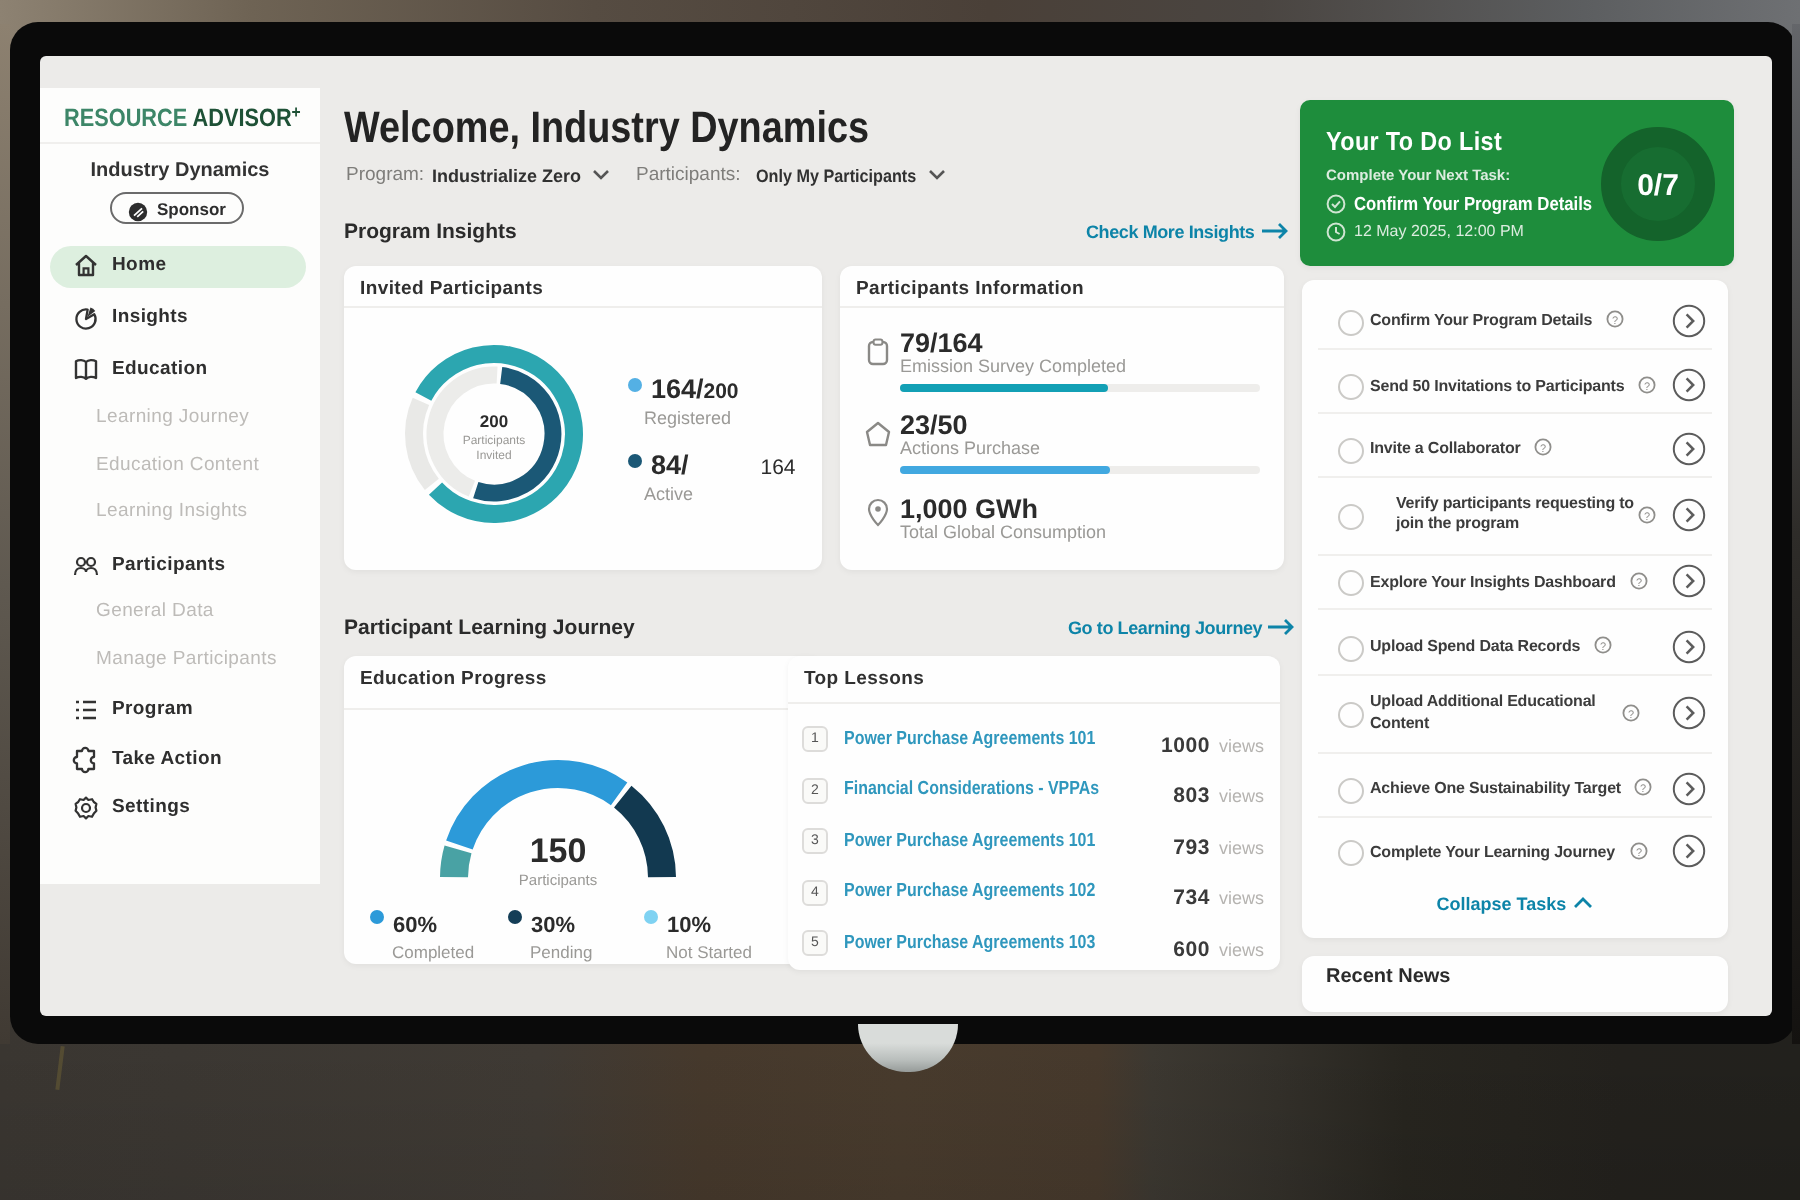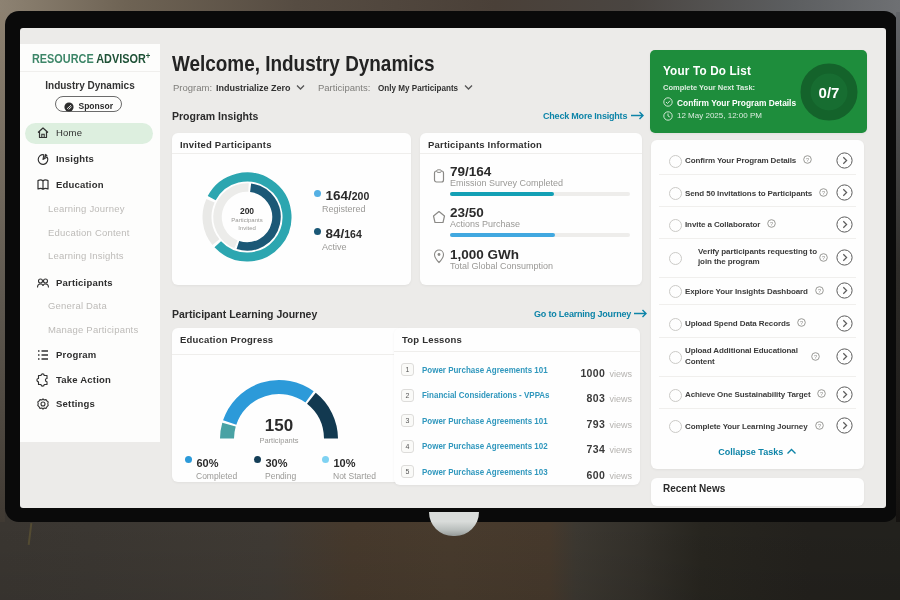--- a/index.html
+++ b/index.html
@@ -45,21 +45,21 @@
           <path d="M3 6.8 L7 3.2 M4.6 7.4 L7.6 4.7" stroke="#fff" stroke-width="0.9"></path>
         </svg>
       <span style="font-size:8.5px;font-weight:bold;color:#2d2d2d;vertical-align:2.5px;">Sponsor</span>
     </div>
     <div class="abs" style="left:5px;top:79px;width:128px;height:21px;background:#ddefdf;border-radius:11px;"></div>
     <div id="menu">
         <svg class="abs" style="left:16px;top:82px;" width="14" height="14" viewBox="0 0 14 14">
           <path d="M2 6.5 L7 2 L12 6.5 M3.5 5.6 V11.5 H10.5 V5.6" stroke="#333" stroke-width="1.2" fill="none" stroke-linejoin="round"></path>
           <path d="M5.8 11.5 V8.2 H8.2 V11.5" stroke="#333" stroke-width="1.1" fill="none"></path>
         </svg>
-        <div class="abs" style="left:36px;top:83px;font-size:9.5px;font-weight:normal;color:#2e2e2e;letter-spacing:0.2px;">Home</div>
+        <div class="abs" style="left:36px;top:83px;font-size:9.5px;font-weight:bold;color:#2e2e2e;letter-spacing:0.2px;">Home</div>
         <svg class="abs" style="left:16px;top:108px;" width="14" height="14" viewBox="0 0 14 14">
           <path d="M7.83 2.77 A 4.8 4.8 0 1 0 11.16 5.1 L 7 7.5 Z" stroke="#333" stroke-width="1.15" fill="none" stroke-linejoin="round"></path>
           <path d="M9.23 1.76 A 5 5 0 0 1 11.63 3.44 L 7.69 6.52 Z" fill="#333"></path>
         </svg>
         <div class="abs" style="left:36px;top:109px;font-size:9.5px;font-weight:bold;color:#2e2e2e;letter-spacing:0.2px;">Insights</div>
         <svg class="abs" style="left:16px;top:134px;" width="14" height="14" viewBox="0 0 14 14">
           <path d="M7 3 C5.8 1.8 3.5 1.8 2 2.6 V11 C3.5 10.2 5.8 10.2 7 11.4 C8.2 10.2 10.5 10.2 12 11 V2.6 C10.5 1.8 8.2 1.8 7 3 V11.4" stroke="#333" stroke-width="1.2" fill="none" stroke-linejoin="round"></path>
         </svg>
         <div class="abs" style="left:36px;top:135px;font-size:9.5px;font-weight:bold;color:#2e2e2e;letter-spacing:0.2px;">Education</div>
         <div class="abs" style="left:28px;top:158.5px;font-size:9.5px;color:#bdbbb8;letter-spacing:0.2px;">Learning Journey</div>
@@ -121,21 +121,21 @@
       <text x="48" y="53" text-anchor="middle" font-size="6" fill="#9a9996">Participants</text>
       <text x="48" y="60.5" text-anchor="middle" font-size="6" fill="#9a9996">Invited</text>
     </svg>
     <div class="abs" style="left:142px;top:53px;">
       <span style="display:inline-block;width:7px;height:7px;border-radius:50%;background:#54b0e4;vertical-align:3px;"></span>
       <span style="font-size:13.5px;font-weight:bold;color:#2b2b2b;">164/</span><span style="font-size:10.5px;font-weight:bold;color:#2b2b2b;">200</span>
       <div style="font-size:9px;color:#9a9996;margin-left:8px;margin-top:0px;">Registered</div>
     </div>
     <div class="abs" style="left:142px;top:91px;">
       <span style="display:inline-block;width:7px;height:7px;border-radius:50%;background:#1b5876;vertical-align:3px;"></span>
-      <span style="font-size:13.5px;font-weight:bold;color:#2b2b2b;">84/</span><span style="font-size:10.5px;font-weight:bold;color:#2b2b2b;">164</span>
+      <span style="font-size:13.5px;font-weight:bold;color:#2b2b2b;">84/</span><span style="font-size:10.5px;font-weight:normal;color:#2b2b2b;margin-left:36px;">164</span>
       <div style="font-size:9px;color:#9a9996;margin-left:8px;margin-top:0px;">Active</div>
     </div>
   </div>
 
   <div class="card" style="left:400px;top:105px;width:222px;height:152px;">
     <div class="ctitle">Participants Information</div>
     <div class="cdiv" style="top:20px;"></div>
     <svg class="abs" style="left:13px;top:36px;" width="12" height="14">
         <rect x="1.5" y="2" width="9" height="11" rx="2" stroke="#8a8986" stroke-width="1.2" fill="none"></rect>
         <rect x="3.8" y="0.8" width="4.4" height="2.6" rx="1" stroke="#8a8986" stroke-width="1" fill="#fff"></rect>

